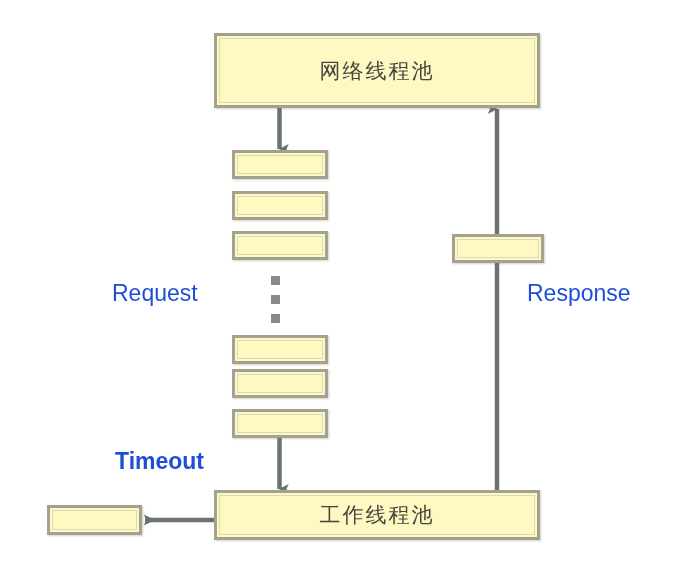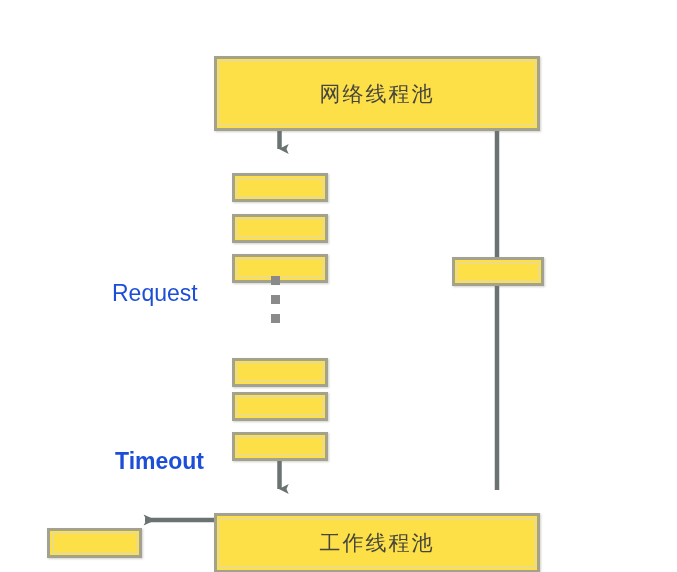--- a/index.html
+++ b/index.html
@@ -19,24 +19,23 @@
     position: absolute;
     left: 0; top: 0;
     width: 677px;
     height: 572px;
   }
 
   
   .box {
     position: absolute;
     box-sizing: border-box;
-    background: #fde047;
+    background: #fef9c3;
     border: 3px solid #a3a290;
     box-shadow: 1px 1px 2px rgba(120,120,110,0.35);
-    margin-top: 23px;
   }
   .box .inner-line {
     position: absolute;
     left: 2px; top: 2px; right: 2px; bottom: 2px;
     border: 1px solid #ded8b8;
     pointer-events: none;
   }
   .pool-box {
     display: flex;
     align-items: center;
@@ -45,21 +44,21 @@
   .pool-label {
     font-family: "DejaVu Serif", "Liberation Serif", serif;
     font-size: 21px;
     color: #46463f;
     letter-spacing: 2px;
     position: relative;
     z-index: 2;
   }
 
   #net-pool  { left: 214px; top: 33px;  width: 326px; height: 75px; }
-  #work-pool { left: 214px; top: 490px; width: 326px; height: 60px; }
+  #work-pool { left: 214px; top: 490px; width: 326px; height: 50px; }
 
   .queue-item { width: 96px; height: 29px; left: 232px; }
   #q1 { top: 150px; }
   #q2 { top: 191px; }
   #q3 { top: 231px; }
   #q4 { top: 335px; }
   #q5 { top: 369px; }
   #q6 { top: 409px; }
 
   #response-item { left: 452px; top: 234px; width: 92px; height: 29px; z-index: 5; }
@@ -170,15 +169,16 @@
   <div class="box" id="timeout-item">
     <span class="inner-line"></span>
   </div>
 
   <div class="box pool-box" id="work-pool">
     <span class="inner-line"></span>
     <span class="pool-label">工作线程池</span>
   </div>
 
   <div class="side-label" id="label-request">Request</div>
+  <div class="side-label" id="label-response">Response</div>
   <div class="side-label" id="label-timeout">Timeout</div>
 
 </div>
 
 </body></html>

